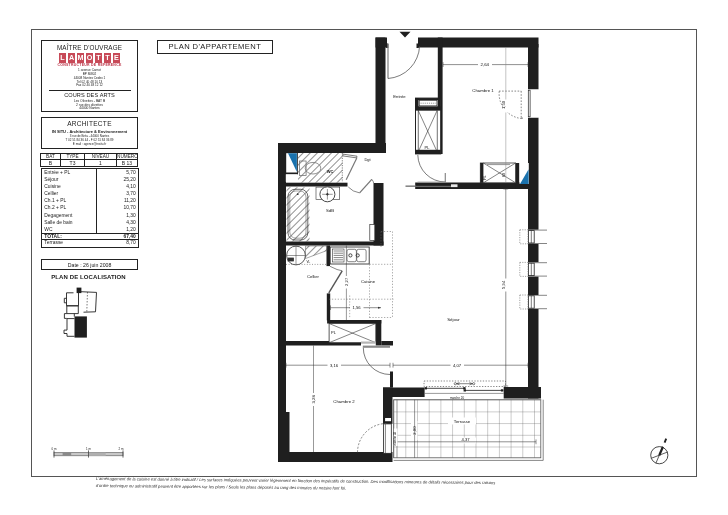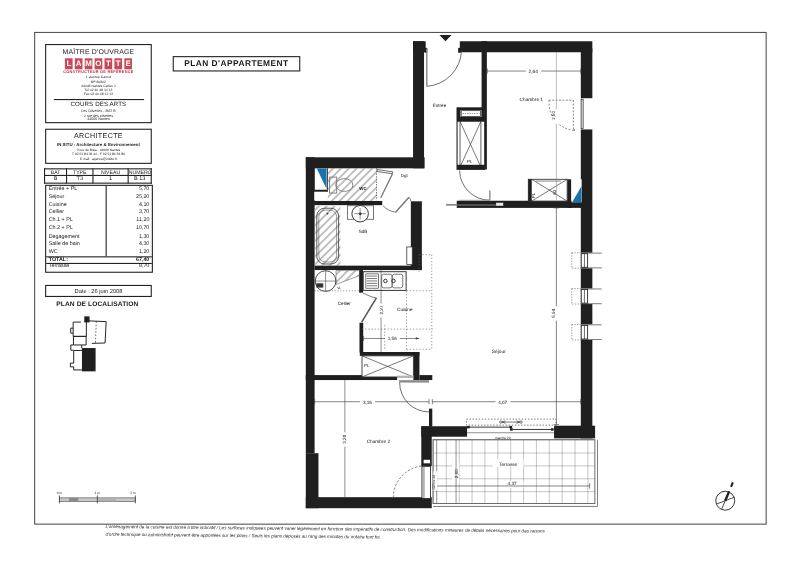--- a/index.html
+++ b/index.html
@@ -109,21 +109,21 @@
   <div class="abs" style="left:0;top:71.8px;width:95.5px;height:6.9px;line-height:6.6px;padding:0 2px;box-sizing:border-box;display:flex;justify-content:space-between;">
         <span>Terrasse</span>
         <span>8,70</span>
       </div>
 </div>
 
 <div class="abs ctr" style="left:40.8px;top:258.7px;width:95.5px;height:9.5px;border:1px solid #222;font-size:5.2px;line-height:10px;">Date : 26 juin 2008</div>
 
 <div class="abs ctr" style="left:40px;top:273.5px;width:97px;font-size:6px;font-weight:bold;letter-spacing:0.1px;">PLAN DE LOCALISATION</div>
 
-<div class="abs ctr" style="left:156.9px;top:40.2px;width:114px;height:12px;border:1px solid #222;font-size:7.6px;font-weight:bold;line-height:12.5px;letter-spacing:0.42px;margin-top:11px;">PLAN D'APPARTEMENT</div>
+<div class="abs ctr" style="left:156.9px;top:40.2px;width:114px;height:12px;border:1px solid #222;font-size:7.6px;font-weight:normal;line-height:12.5px;letter-spacing:0.42px;">PLAN D'APPARTEMENT</div>
 
 <div class="abs" style="left:96px;top:474.5px;width:660px;font-size:4.15px;font-style:italic;line-height:7px;color:#2a2a2a;transform:rotate(0.6deg);transform-origin:0 0;white-space:nowrap;">
   <div>L'aménagement de la cuisine est donné à titre indicatif / Les surfaces indiquées peuvent varier légèrement en fonction des impératifs de construction. Des modifications mineures de détails nécessaires pour des raisons</div>
   <div>d'ordre technique ou administratif peuvent être apportées sur les plans / Seuls les plans déposés au rang des minutes du notaire font foi.</div>
 </div>
 
 <svg class="abs" style="left:0;top:0;" width="728" height="515" viewBox="0 0 728 515">
 <defs>
 <pattern id="hatch" patternUnits="userSpaceOnUse" width="5" height="5" patternTransform="rotate(45)">
   <line x1="2.5" y1="0" x2="2.5" y2="5" stroke="#555" stroke-width="0.65"></line>

